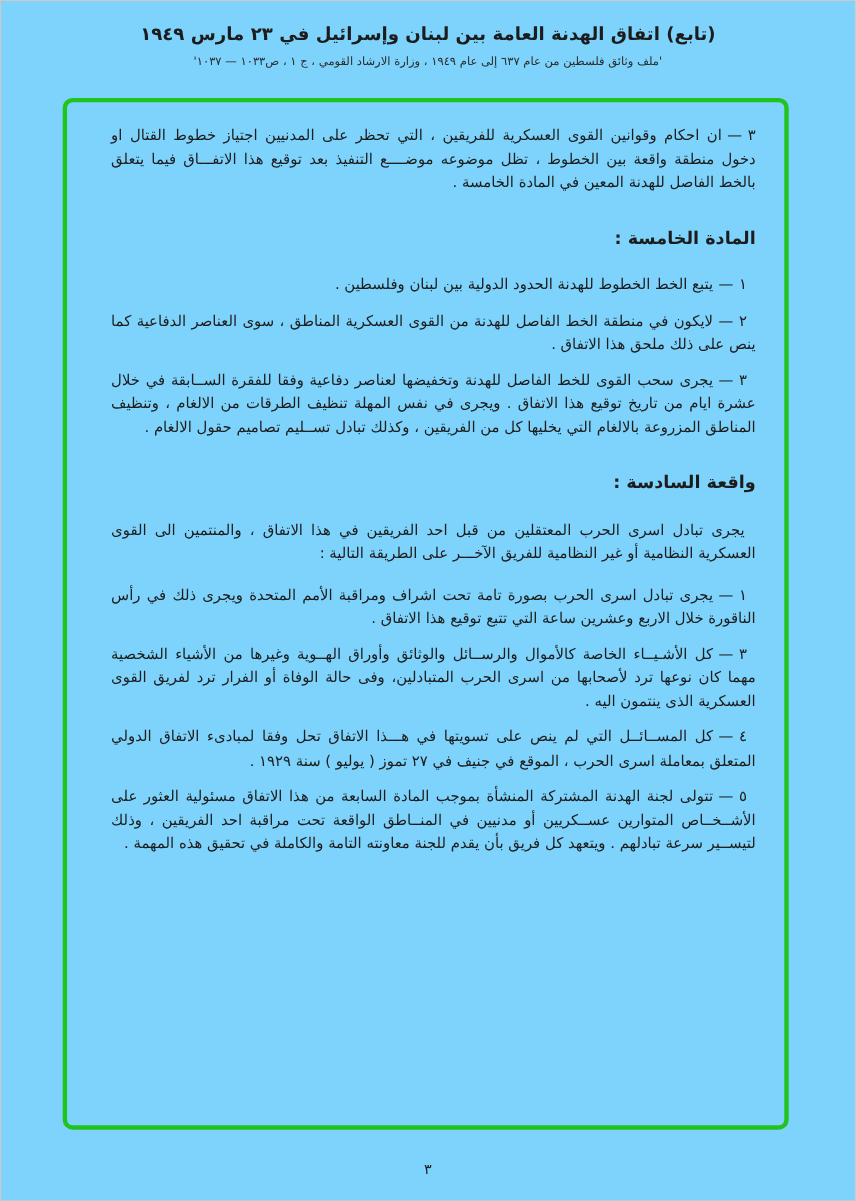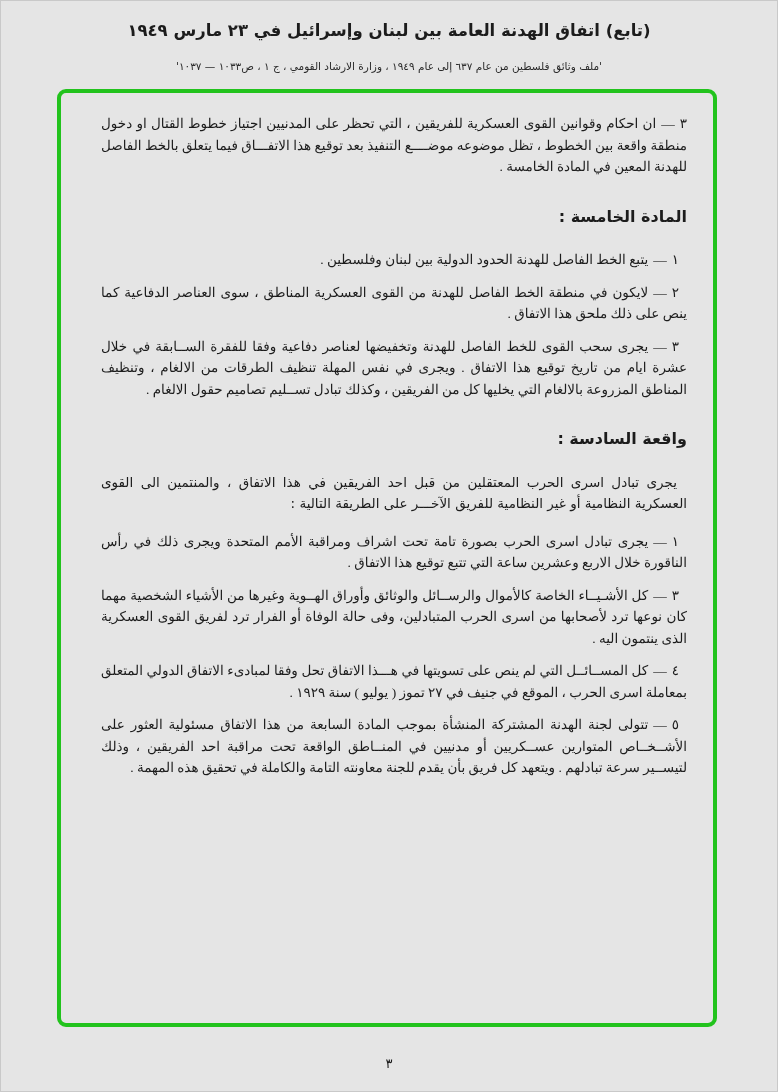--- a/index.html
+++ b/index.html
@@ -25,21 +25,21 @@
     right: 0;
     text-align: center;
     direction: rtl;
   }
   .title {
     font-size: 16.5px;
     font-weight: bold;
     letter-spacing: 0.2px;
   }
   .subtitle {
-    margin-top: 20px;
+    margin-top: 10px;
     font-size: 10.5px;
     color: #2a2a2a;
   }
   .highlight {
     position: absolute;
     left: 56px;
     top: 88px;
     width: 660px;
     height: 938px;
     box-sizing: border-box;
@@ -59,21 +59,20 @@
     margin: 0;
   }
   .heading {
     font-weight: bold;
     font-size: 16px;
     margin: 28px 0 22px !important;
   }
   .item {
     margin: 0 0 11px !important;
     text-indent: 8px;
-    font-family: Liberation Serif, serif;
   }
   .item:first-child {
     text-indent: 0;
   }
   .para {
     margin: 0 0 16px !important;
     text-indent: 10px;
   }
   .num { 
     white-space: nowrap;
@@ -87,32 +86,32 @@
     left: 0;
     right: 0;
     text-align: center;
     font-size: 13px;
     direction: rtl;
   }
 </style>
 </head>
 <body>
 
-<div class="page" style="background: #e5e5e5; color: rgb(28, 28, 28);">
+<div class="page" style="background: #7dd3fc; color: rgb(28, 28, 28);">
 
   <div class="header">
     <div class="title">(تابع) اتفاق الهدنة العامة بين لبنان وإسرائيل في ٢٣ مارس ١٩٤٩</div>
     <div class="subtitle">'ملف وثائق فلسطين من عام ٦٣٧ إلى عام ١٩٤٩ ، وزارة الارشاد القومي ، ج ١ ، ص١٠٣٣ — ١٠٣٧'</div>
   </div>
 
   <div class="highlight" style="border-color: rgb(34, 195, 29);">
     <div class="doc" id="doc-sections" dir="rtl">
         <p class="item"><span class="num">٣</span><span class="sep">—</span><span class="txt">ان احكام وقوانين القوى العسكرية للفريقين ، التي تحظر على المدنيين اجتياز خطوط القتال او دخول منطقة واقعة بين الخطوط ، تظل موضوعه موضــــع التنفيذ بعد توقيع هذا الاتفـــاق فيما يتعلق بالخط الفاصل للهدنة المعين في المادة الخامسة .</span></p>
         <h3 class="heading">المادة الخامسة :</h3>
-        <p class="item"><span class="num">١</span><span class="sep">—</span><span class="txt">يتبع الخط الفاصل للهدنة الحدود الدولية بين لبنان وفلسطين .</span></p>
+        <p class="item"><span class="num">١</span><span class="sep">—</span><span class="txt">يتبع الخط الخطوط للهدنة الحدود الدولية بين لبنان وفلسطين .</span></p>
         <p class="item"><span class="num">٢</span><span class="sep">—</span><span class="txt">لايكون في منطقة الخط الفاصل للهدنة من القوى العسكرية المناطق ، سوى العناصر الدفاعية كما ينص على ذلك ملحق هذا الاتفاق .</span></p>
         <p class="item"><span class="num">٣</span><span class="sep">—</span><span class="txt">يجرى سحب القوى للخط الفاصل للهدنة وتخفيضها لعناصر دفاعية وفقا للفقرة الســابقة في خلال عشرة ايام من تاريخ توقيع هذا الاتفاق . ويجرى في نفس المهلة تنظيف الطرقات من الالغام ، وتنظيف المناطق المزروعة بالالغام التي يخليها كل من الفريقين ، وكذلك تبادل تســليم تصاميم حقول الالغام .</span></p>
         <h3 class="heading">واقعة السادسة :</h3>
         <p class="para">يجرى تبادل اسرى الحرب المعتقلين من قبل احد الفريقين في هذا الاتفاق ، والمنتمين الى القوى العسكرية النظامية أو غير النظامية للفريق الآخـــر على الطريقة التالية :</p>
         <p class="item"><span class="num">١</span><span class="sep">—</span><span class="txt">يجرى تبادل اسرى الحرب بصورة تامة تحت اشراف ومراقبة الأمم المتحدة ويجرى ذلك في رأس الناقورة خلال الاربع وعشرين ساعة التي تتبع توقيع هذا الاتفاق .</span></p>
         <p class="item"><span class="num">٣</span><span class="sep">—</span><span class="txt">كل الأشـيــاء الخاصة كالأموال والرســائل والوثائق وأوراق الهــوية وغيرها من الأشياء الشخصية مهما كان نوعها ترد لأصحابها من اسرى الحرب المتبادلين، وفى حالة الوفاة أو الفرار ترد لفريق القوى العسكرية الذى ينتمون اليه .</span></p>
         <p class="item"><span class="num">٤</span><span class="sep">—</span><span class="txt">كل المســائــل التي لم ينص على تسويتها في هـــذا الاتفاق تحل وفقا لمبادىء الاتفاق الدولي المتعلق بمعاملة اسرى الحرب ، الموقع في جنيف في ٢٧ تموز ( يوليو ) سنة ١٩٢٩ .</span></p>
         <p class="item"><span class="num">٥</span><span class="sep">—</span><span class="txt">تتولى لجنة الهدنة المشتركة المنشأة بموجب المادة السابعة من هذا الاتفاق مسئولية العثور على الأشــخــاص المتوارين عســكريين أو مدنيين في المنــاطق الواقعة تحت مراقبة احد الفريقين ، وذلك لتيســير سرعة تبادلهم . ويتعهد كل فريق بأن يقدم للجنة معاونته التامة والكاملة في تحقيق هذه المهمة .</span></p>
       </div>
   </div>

